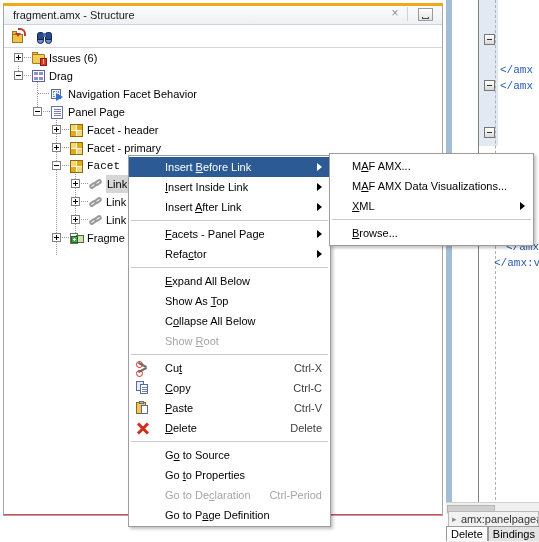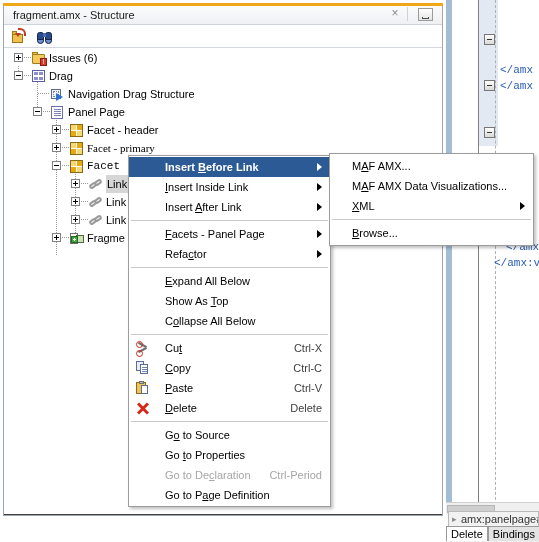--- a/index.html
+++ b/index.html
@@ -144,21 +144,21 @@
     font-weight: normal;
   }
 
   
   #structure-window {
     position: absolute;
     left: 3px;
     top: 3px;
     width: 440px;
     height: 513px;
-    background: #404040;
+    background: #ef4444;
     border: 1px solid #9ca7b3;
     box-sizing: border-box;
   }
   #structure-titlebar {
     position: relative;
     height: 21px;
     background: linear-gradient(#fdfdfd, #eef0f3);
     border-bottom: 1px solid #cfd4da;
     box-sizing: border-box;
   }
@@ -526,21 +526,20 @@
     padding-right: 18px;
     font-size: 11px;
     color: #000000;
     white-space: nowrap;
     cursor: default;
     box-sizing: border-box;
   }
   .menu-item.highlighted {
     background: #2c5a94;
     color: #ffffff;
-    font-weight: bold;
   }
   .menu-item.disabled {
     color: #a6a6a6;
   }
   .menu-item .accel {
     position: absolute;
     right: 8px;
     top: 0;
     font-size: 11px;
     color: #404040;
@@ -720,21 +719,21 @@
       </span>
       <span class="node-label" style="left:45px;">Drag</span>
     </div>
 
     <div class="tree-node" style="top:37px;">
       <span class="tdots" style="left:34px; width:11px;"></span>
       <span class="icn icn-nav" style="left:47px;">
         <span class="sq"></span>
           <span class="arr"></span>
       </span>
-      <span class="node-label" style="left:64px;">Navigation Drag Structure</span>
+      <span class="node-label" style="left:64px;">Navigation Facet Behavior</span>
     </div>
 
     <div class="tree-node" style="top:55px;">
       <span class="tg" style="left:29px;"></span>
       <span class="tdots" style="left:39px; width:7px;"></span>
       <span class="icn icn-panelpage" style="left:47px;">
         <span class="ln" style="top:2px;"></span>
         <span class="ln" style="top:4px;"></span>
         <span class="ln" style="top:6px;"></span>
         <span class="ln" style="top:8px;"></span>
@@ -756,21 +755,21 @@
 
     <div class="tree-node" style="top:91px;">
       <span class="tg plus" style="left:48px;"></span>
       <span class="tdots" style="left:58px; width:7px;"></span>
       <span class="icn icn-facet" style="left:66px;">
         <span class="q q1"></span>
           <span class="q q2"></span>
           <span class="q q3"></span>
           <span class="q q4"></span>
       </span>
-      <span class="node-label" style="left:83px;font-family:Liberation Serif, serif;">Facet - primary</span>
+      <span class="node-label" style="left:83px;">Facet - primary</span>
     </div>
 
     <div class="tree-node" style="top:109px;">
       <span class="tg" style="left:48px;"></span>
       <span class="tdots" style="left:58px; width:7px;"></span>
       <span class="icn icn-facet" style="left:66px;">
         <span class="q q1"></span>
           <span class="q q2"></span>
           <span class="q q3"></span>
           <span class="q q4"></span>
@@ -851,20 +850,23 @@
   <div class="menu-sep"></div>
 
   <div class="menu-item">
     <span class="mnemonic">E</span>xpand All Below
   </div>
   <div class="menu-item">
     Show As <span class="mnemonic">T</span>op
   </div>
   <div class="menu-item">
     C<span class="mnemonic">o</span>llapse All Below
+  </div>
+  <div class="menu-item disabled">
+    Show <span class="mnemonic">R</span>oot
   </div>
 
   <div class="menu-sep"></div>
 
   <div class="menu-item">
     <span class="menu-icon mi-cut">
       <span class="blade b1"></span>
         <span class="blade b2"></span>
       <span class="ring r1"></span>
         <span class="ring r2"></span>

